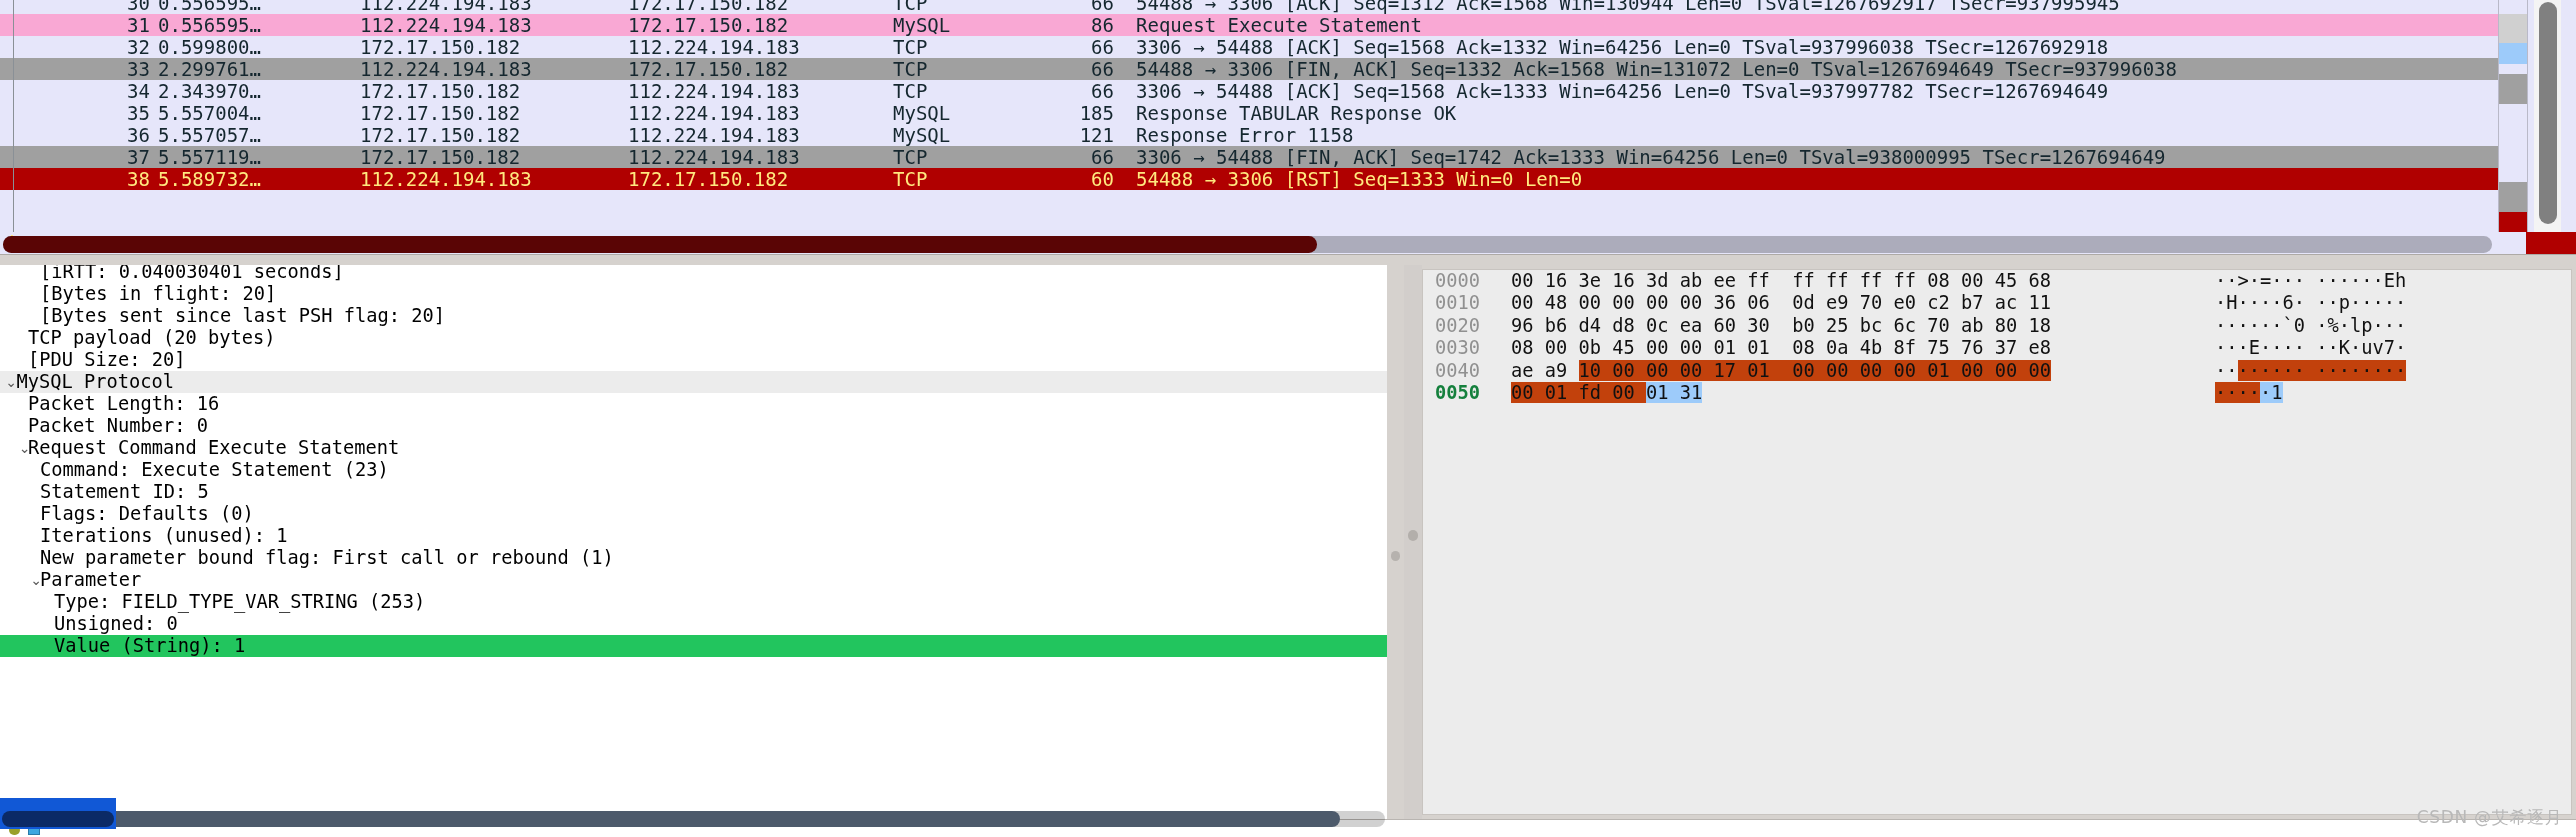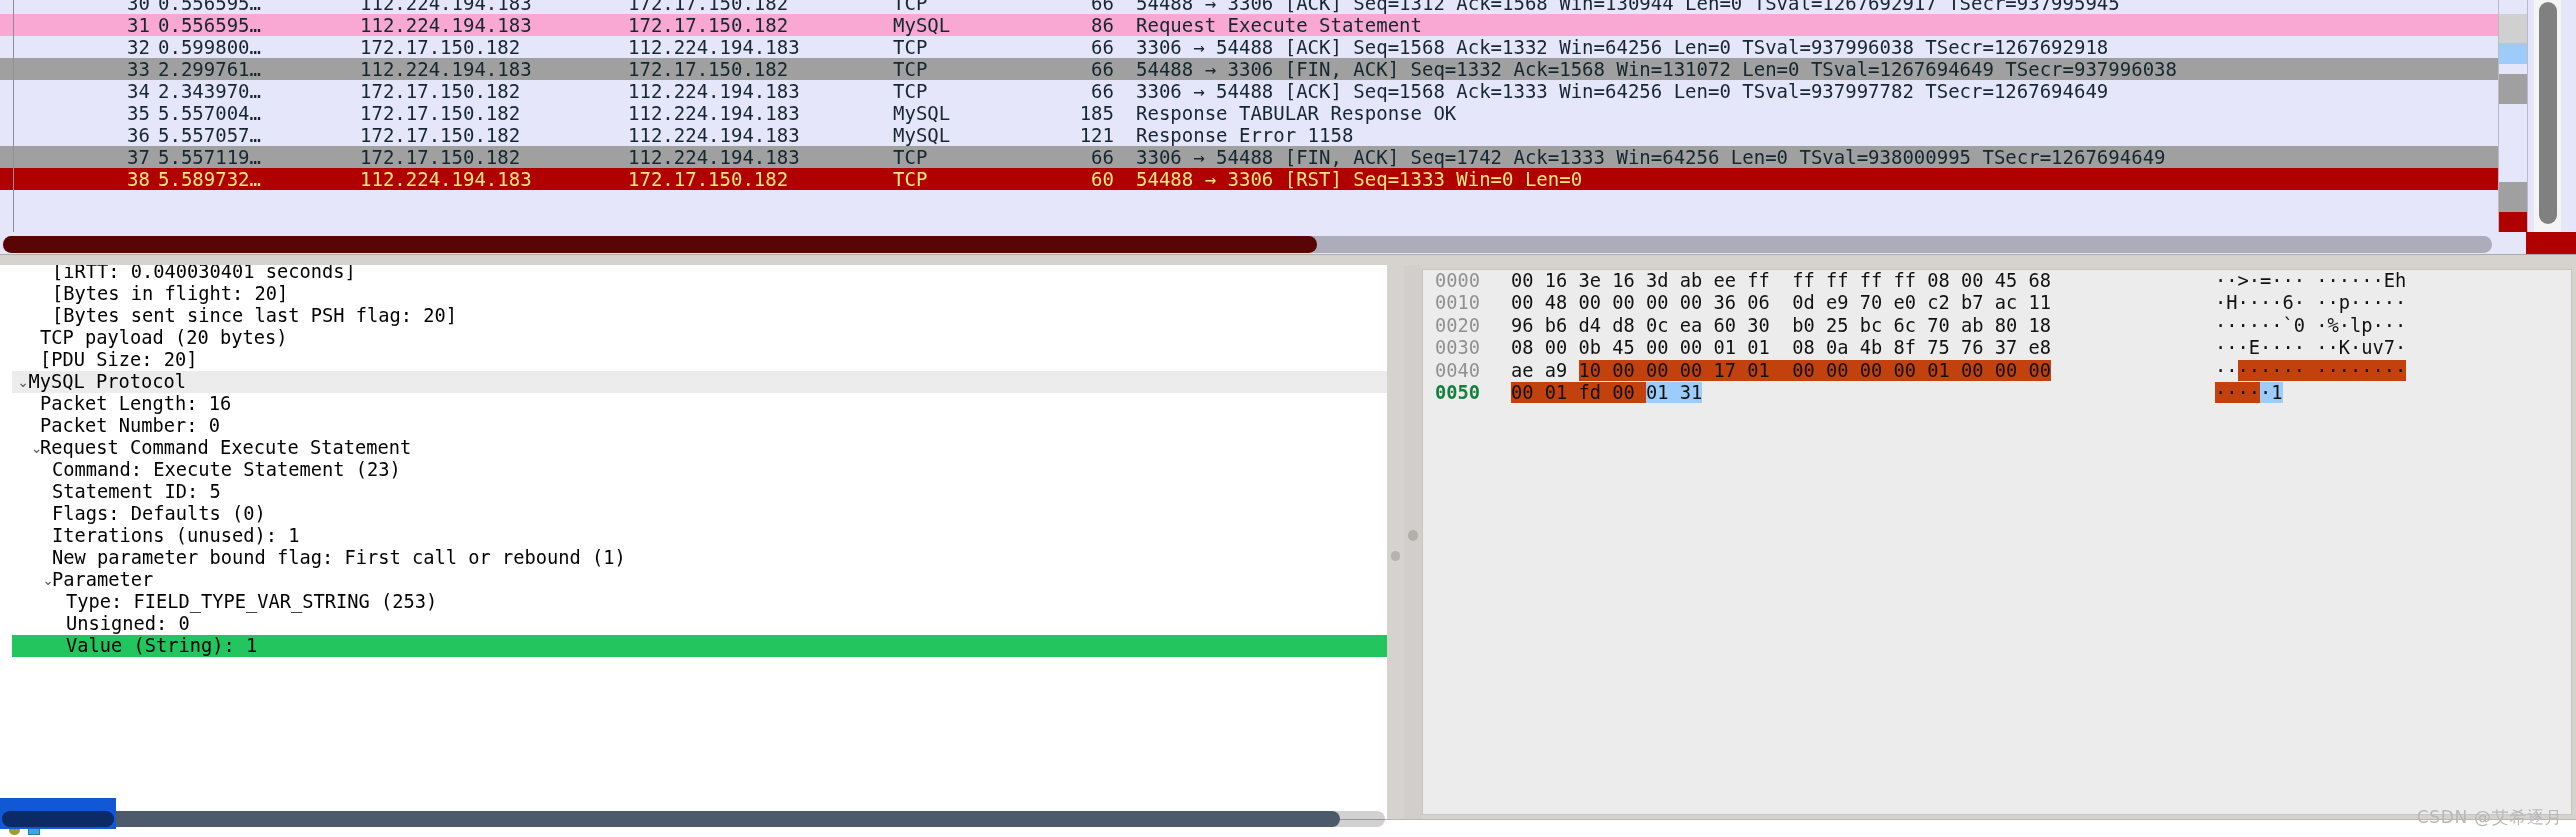--- a/index.html
+++ b/index.html
@@ -139,21 +139,21 @@
   
   .detail-pane {
     position: absolute;
     left: 0; top: 265px;
     width: 1387px; height: 554px;
     background: #ffffff;
     overflow: hidden;
   }
   .detail-inner {
     position: absolute;
-    left: 12px; top: -4.5px;
+    left: 0; top: -4.5px;
     width: 1387px;
   }
   .drow {
     position: relative;
     height: 22px;
     line-height: 22px;
     white-space: nowrap;
     font-family: "DejaVu Sans Mono", monospace;
     font-size: 18.7px;
     color: #000000;

